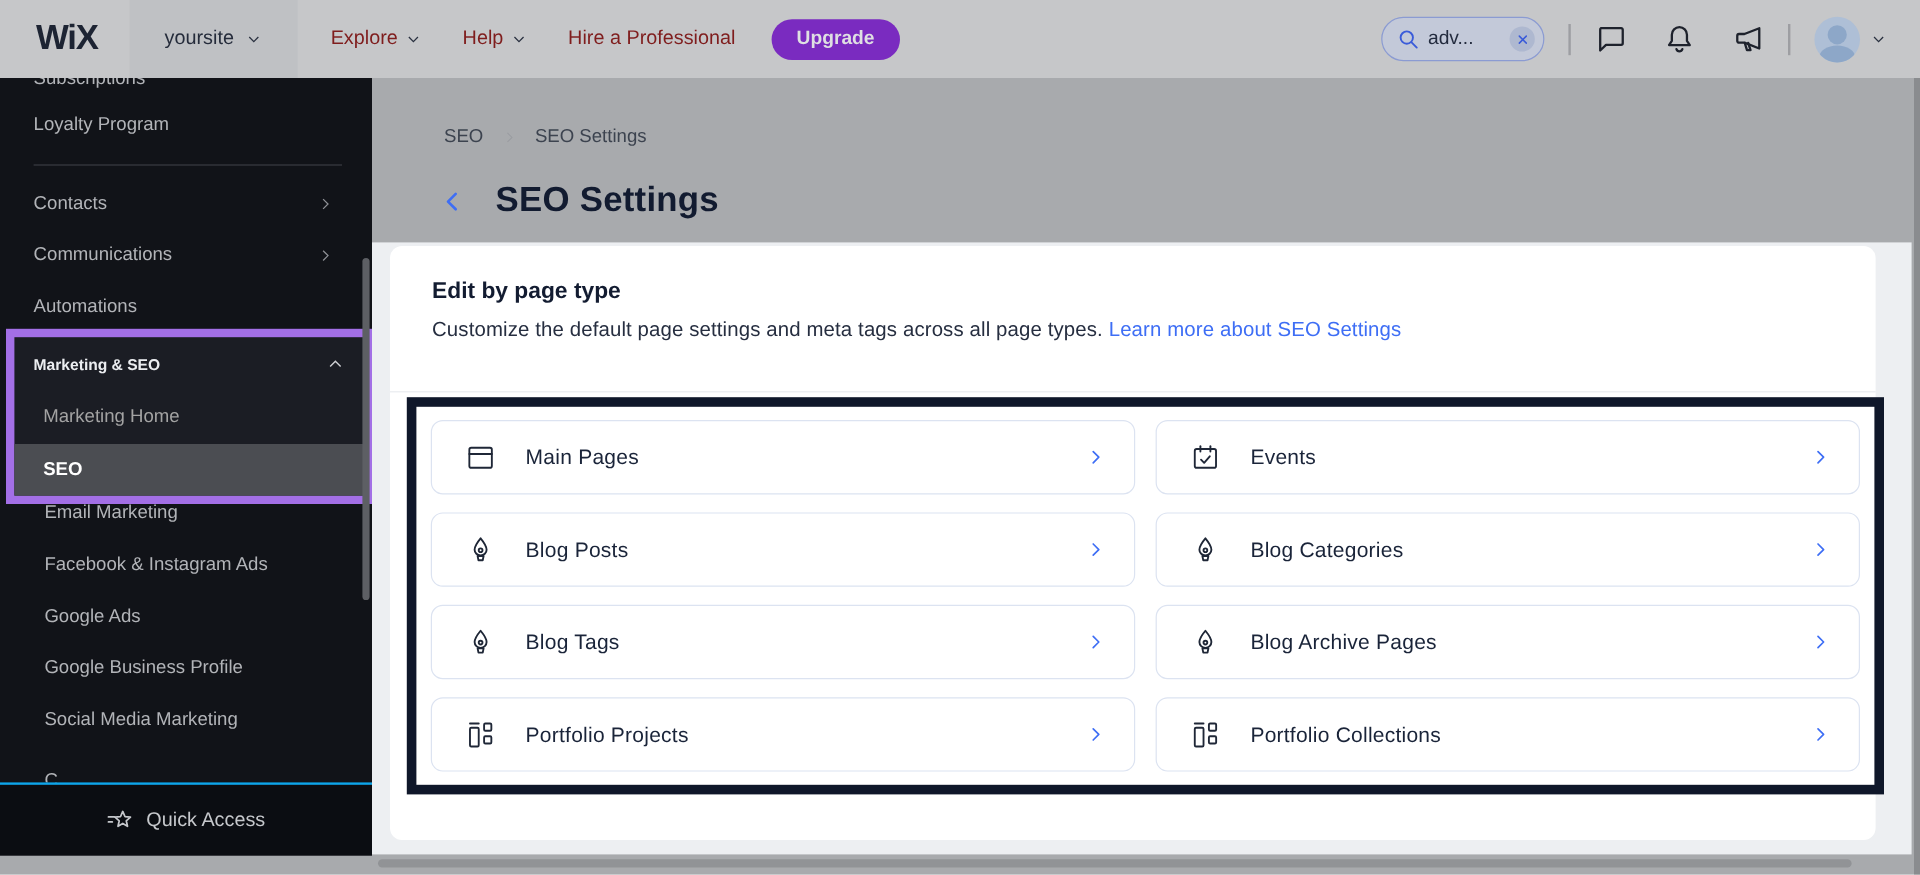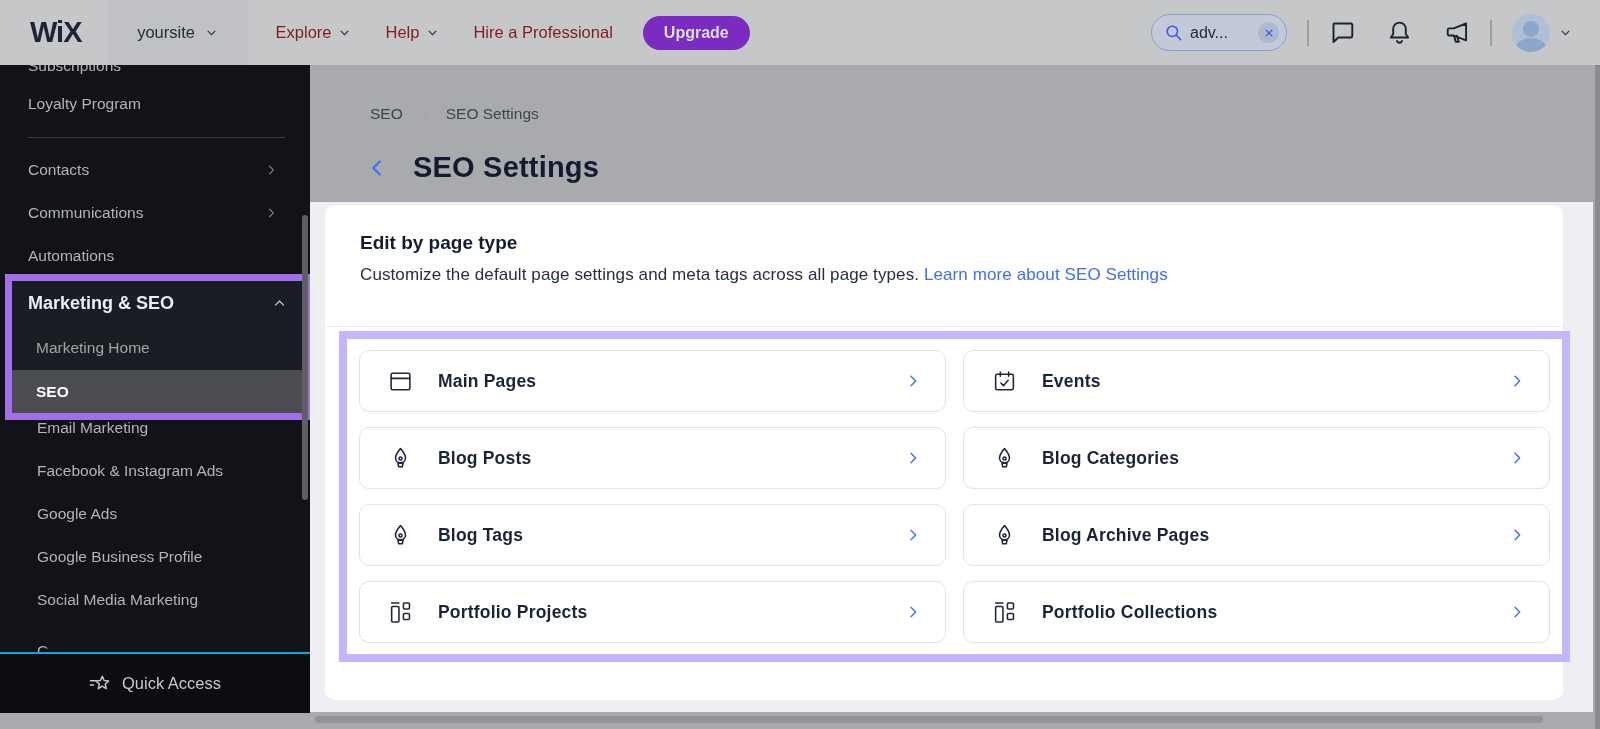--- a/index.html
+++ b/index.html
@@ -39,21 +39,21 @@
   .sidebar { position:absolute; top:65px; left:0; width:310px; height:648px; background:#111318;
              overflow:hidden; z-index:20; }
   .sb-item { position:absolute; left:28px; right:20px; height:24px; line-height:24px; font-size:15.5px;
              color:#b2b4b8; cursor:pointer; display:flex; align-items:center; justify-content:space-between; }
   .sb-item .chev { width:14px; height:14px; stroke:#8e9095; stroke-width:1.8; fill:none; margin-right:12px; }
   .sb-divider { position:absolute; left:28px; right:25px; top:72px; border-top:1px solid #3a3c43; }
   .mk-box { position:absolute; left:5px; top:209px; width:305px; height:146px; border:7px solid #a36fe6;
             background:#1b1d24; }
   .mk-header { height:45px; display:flex; align-items:center; justify-content:space-between;
                padding:0 16px 0 16px; cursor:pointer; }
-  .mk-header span { color:#eceef1; font-size:18px; font-weight:600; }
+  .mk-header span { color:#eceef1; font-size:13px; font-weight:600; }
   .mk-sub { height:44px; display:flex; align-items:center; padding-left:24px; font-size:15.5px;
             color:#a3a3a3; font-weight:500; cursor:pointer; }
   .mk-sub.selected { background:#4b4d52; color:#ffffff; font-weight:700; height:43px; }
   .sb-sub { position:absolute; left:37px; height:24px; line-height:24px; font-size:15.5px; color:#b2b4b8; cursor:pointer; }
   .quick-access { position:absolute; left:0; bottom:0; width:310px; height:61px; background:#0b0d12;
                   border-top:2px solid #0ea5e9; display:flex; align-items:center; justify-content:center;
                   gap:11px; cursor:pointer; }
   .quick-access span { color:#c6c8cc; font-size:16.5px; }
   .qa-icon { width:22px; height:22px; stroke:#c6c8cc; stroke-width:1.6; fill:none; stroke-linejoin:round; stroke-linecap:round; }
   .sb-thumb { position:absolute; right:2px; top:150px; width:6px; height:285px; background:#5d5f64; border-radius:3px; cursor:pointer; }
@@ -70,21 +70,21 @@
   .back-btn svg { width:22px; height:22px; stroke:#3e6ef5; stroke-width:2.4; fill:none; stroke-linecap:round; stroke-linejoin:round; }
   .page-title { font-size:29px; font-weight:800; color:#121b30; letter-spacing:.2px; }
 
   .panel { position:absolute; left:15px; top:140px; width:1238px; height:495px; background:#ffffff; border-radius:10px; }
   .panel-heading { position:absolute; left:35px; top:27px; font-size:19px; font-weight:700; color:#131c31; }
   .panel-desc { position:absolute; left:35px; top:60px; font-size:17px; color:#262e40; letter-spacing:.1px; }
   .panel-desc a { color:#3e6ef5; text-decoration:none; cursor:pointer; }
   .panel-divider { position:absolute; left:0; right:0; top:121px; border-top:1px solid #e9ebef; }
 
   .annotation-box { position:absolute; left:14px; top:126px; width:1231px; height:331px;
-                    border:8px solid #c4b5fd;font-weight:bold; }
+                    border:8px solid #0f172a; }
   .tiles { width:100%; height:100%; padding:11px 12px; display:grid; grid-template-columns:1fr 1fr;
            column-gap:17px; row-gap:15px; grid-auto-rows:62px; }
   .tile { background:#fff; border:1px solid #dce3f1; border-radius:10px; display:flex; align-items:center;
           padding:0 24px 0 28px; cursor:pointer; }
   .tile-icon { width:25px; height:25px; stroke:#1f2737; stroke-width:1.5; fill:none;
                stroke-linecap:round; stroke-linejoin:round; flex:none; }
   .tile-label { margin-left:25px; font-size:17.5px; color:#1a2439; letter-spacing:.2px; }
   .tile-chev { margin-left:auto; width:16px; height:16px; stroke:#3e6ef5; stroke-width:2.1; fill:none;
                stroke-linecap:round; stroke-linejoin:round; }
 

